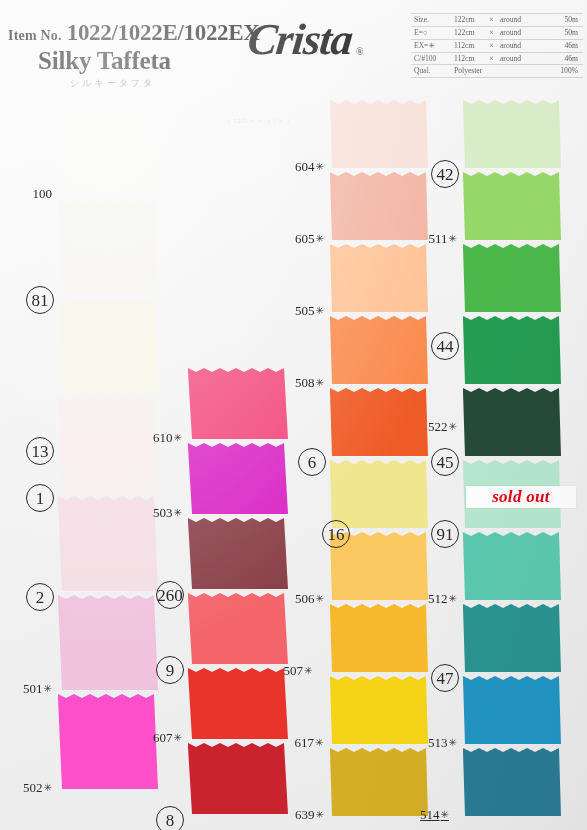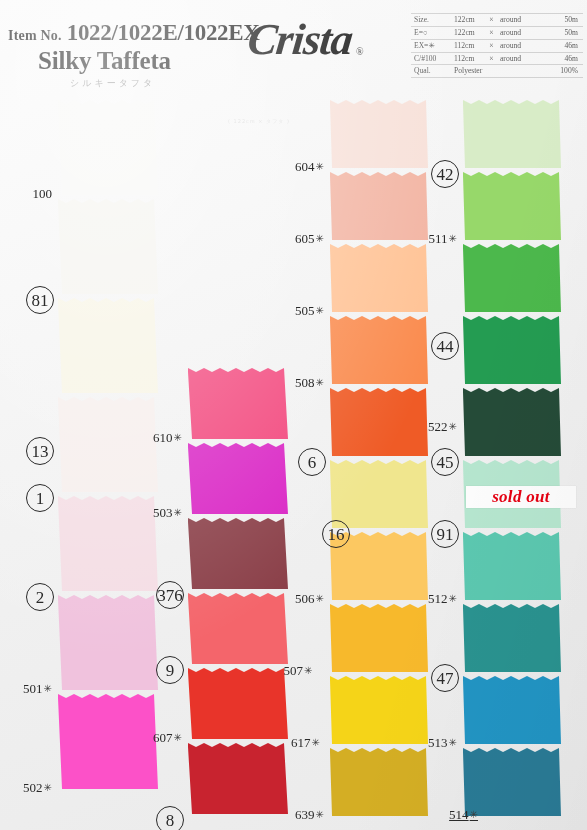--- a/index.html
+++ b/index.html
@@ -297,55 +297,55 @@
     <span>1</span>
   </div>
 <div class="label circled" style="top: 583px; left: 26px;">
     <span>2</span>
   </div>
 <div class="label right-al" style="top: 682px; left: 0px; width: 52px;"><span>501</span><span class="ast">✳</span></div>
 <div class="label right-al" style="top: 781px; left: 0px; width: 52px;"><span>502</span><span class="ast">✳</span></div>
 <div class="label right-al" style="top: 431px; left: 130px; width: 52px;"><span>610</span><span class="ast">✳</span></div>
 <div class="label right-al" style="top: 506px; left: 130px; width: 52px;"><span>503</span><span class="ast">✳</span></div>
 <div class="label circled" style="top: 581px; left: 156px;">
-    <span>376</span>
+    <span>260</span>
   </div>
 <div class="label circled" style="top: 656px; left: 156px;">
     <span>9</span>
   </div>
 <div class="label right-al" style="top: 731px; left: 130px; width: 52px;"><span>607</span><span class="ast">✳</span></div>
 <div class="label circled" style="top: 806px; left: 156px;">
     <span>8</span>
   </div>
 <div class="label right-al" style="top: 160px; left: 272px; width: 52px;"><span>604</span><span class="ast">✳</span></div>
 <div class="label right-al" style="top: 232px; left: 272px; width: 52px;"><span>605</span><span class="ast">✳</span></div>
 <div class="label right-al" style="top: 304px; left: 272px; width: 52px;"><span>505</span><span class="ast">✳</span></div>
 <div class="label right-al" style="top: 376px; left: 272px; width: 52px;"><span>508</span><span class="ast">✳</span></div>
 <div class="label circled" style="top: 448px; left: 298px;">
     <span>6</span>
   </div>
 <div class="label circled" style="top: 520px; left: 298px; margin-left: 24px;">
     <span>16</span>
   </div>
 <div class="label right-al" style="top: 592px; left: 272px; width: 52px;"><span>506</span><span class="ast">✳</span></div>
 <div class="label right-al" style="top: 664px; left: 272px; width: 52px; text-align: center;"><span>507</span><span class="ast">✳</span></div>
-<div class="label right-al" style="top: 736px; left: 268px; width: 52px;"><span>617</span><span class="ast">✳</span></div>
+<div class="label right-al" style="top: 736px; left: 283px; width: 52px; text-align: center;"><span>617</span><span class="ast">✳</span></div>
 <div class="label right-al" style="top: 808px; left: 272px; width: 52px;"><span>639</span><span class="ast">✳</span></div>
 <div class="label circled" style="top: 160px; left: 431px;">
     <span>42</span>
   </div>
 <div class="label right-al" style="top: 232px; left: 405px; width: 52px;"><span>511</span><span class="ast">✳</span></div>
 <div class="label circled" style="top: 304px; left: 431px; margin-top: 28px;">
     <span>44</span>
   </div>
 <div class="label right-al" style="top: 376px; left: 405px; width: 52px; margin-top: 44px;"><span>522</span><span class="ast">✳</span></div>
 <div class="label circled" style="top: 448px; left: 431px;">
     <span>45</span>
   </div>
 <div class="label circled" style="top: 520px; left: 431px;">
     <span>91</span>
   </div>
 <div class="label right-al" style="top: 592px; left: 405px; width: 52px;"><span>512</span><span class="ast">✳</span></div>
 <div class="label circled" style="top: 664px; left: 431px;">
     <span>47</span>
   </div>
 <div class="label right-al" style="top: 736px; left: 405px; width: 52px;"><span>513</span><span class="ast">✳</span></div>
-<div class="label right-al" style="top: 808px; left: 426px; width: 52px; text-decoration: underline;"><span>514</span><span class="ast">✳</span></div>
+<div class="label right-al" style="top: 808px; left: 397px; width: 52px; text-decoration: underline;"><span>514</span><span class="ast">✳</span></div>
 
 </body></html>

